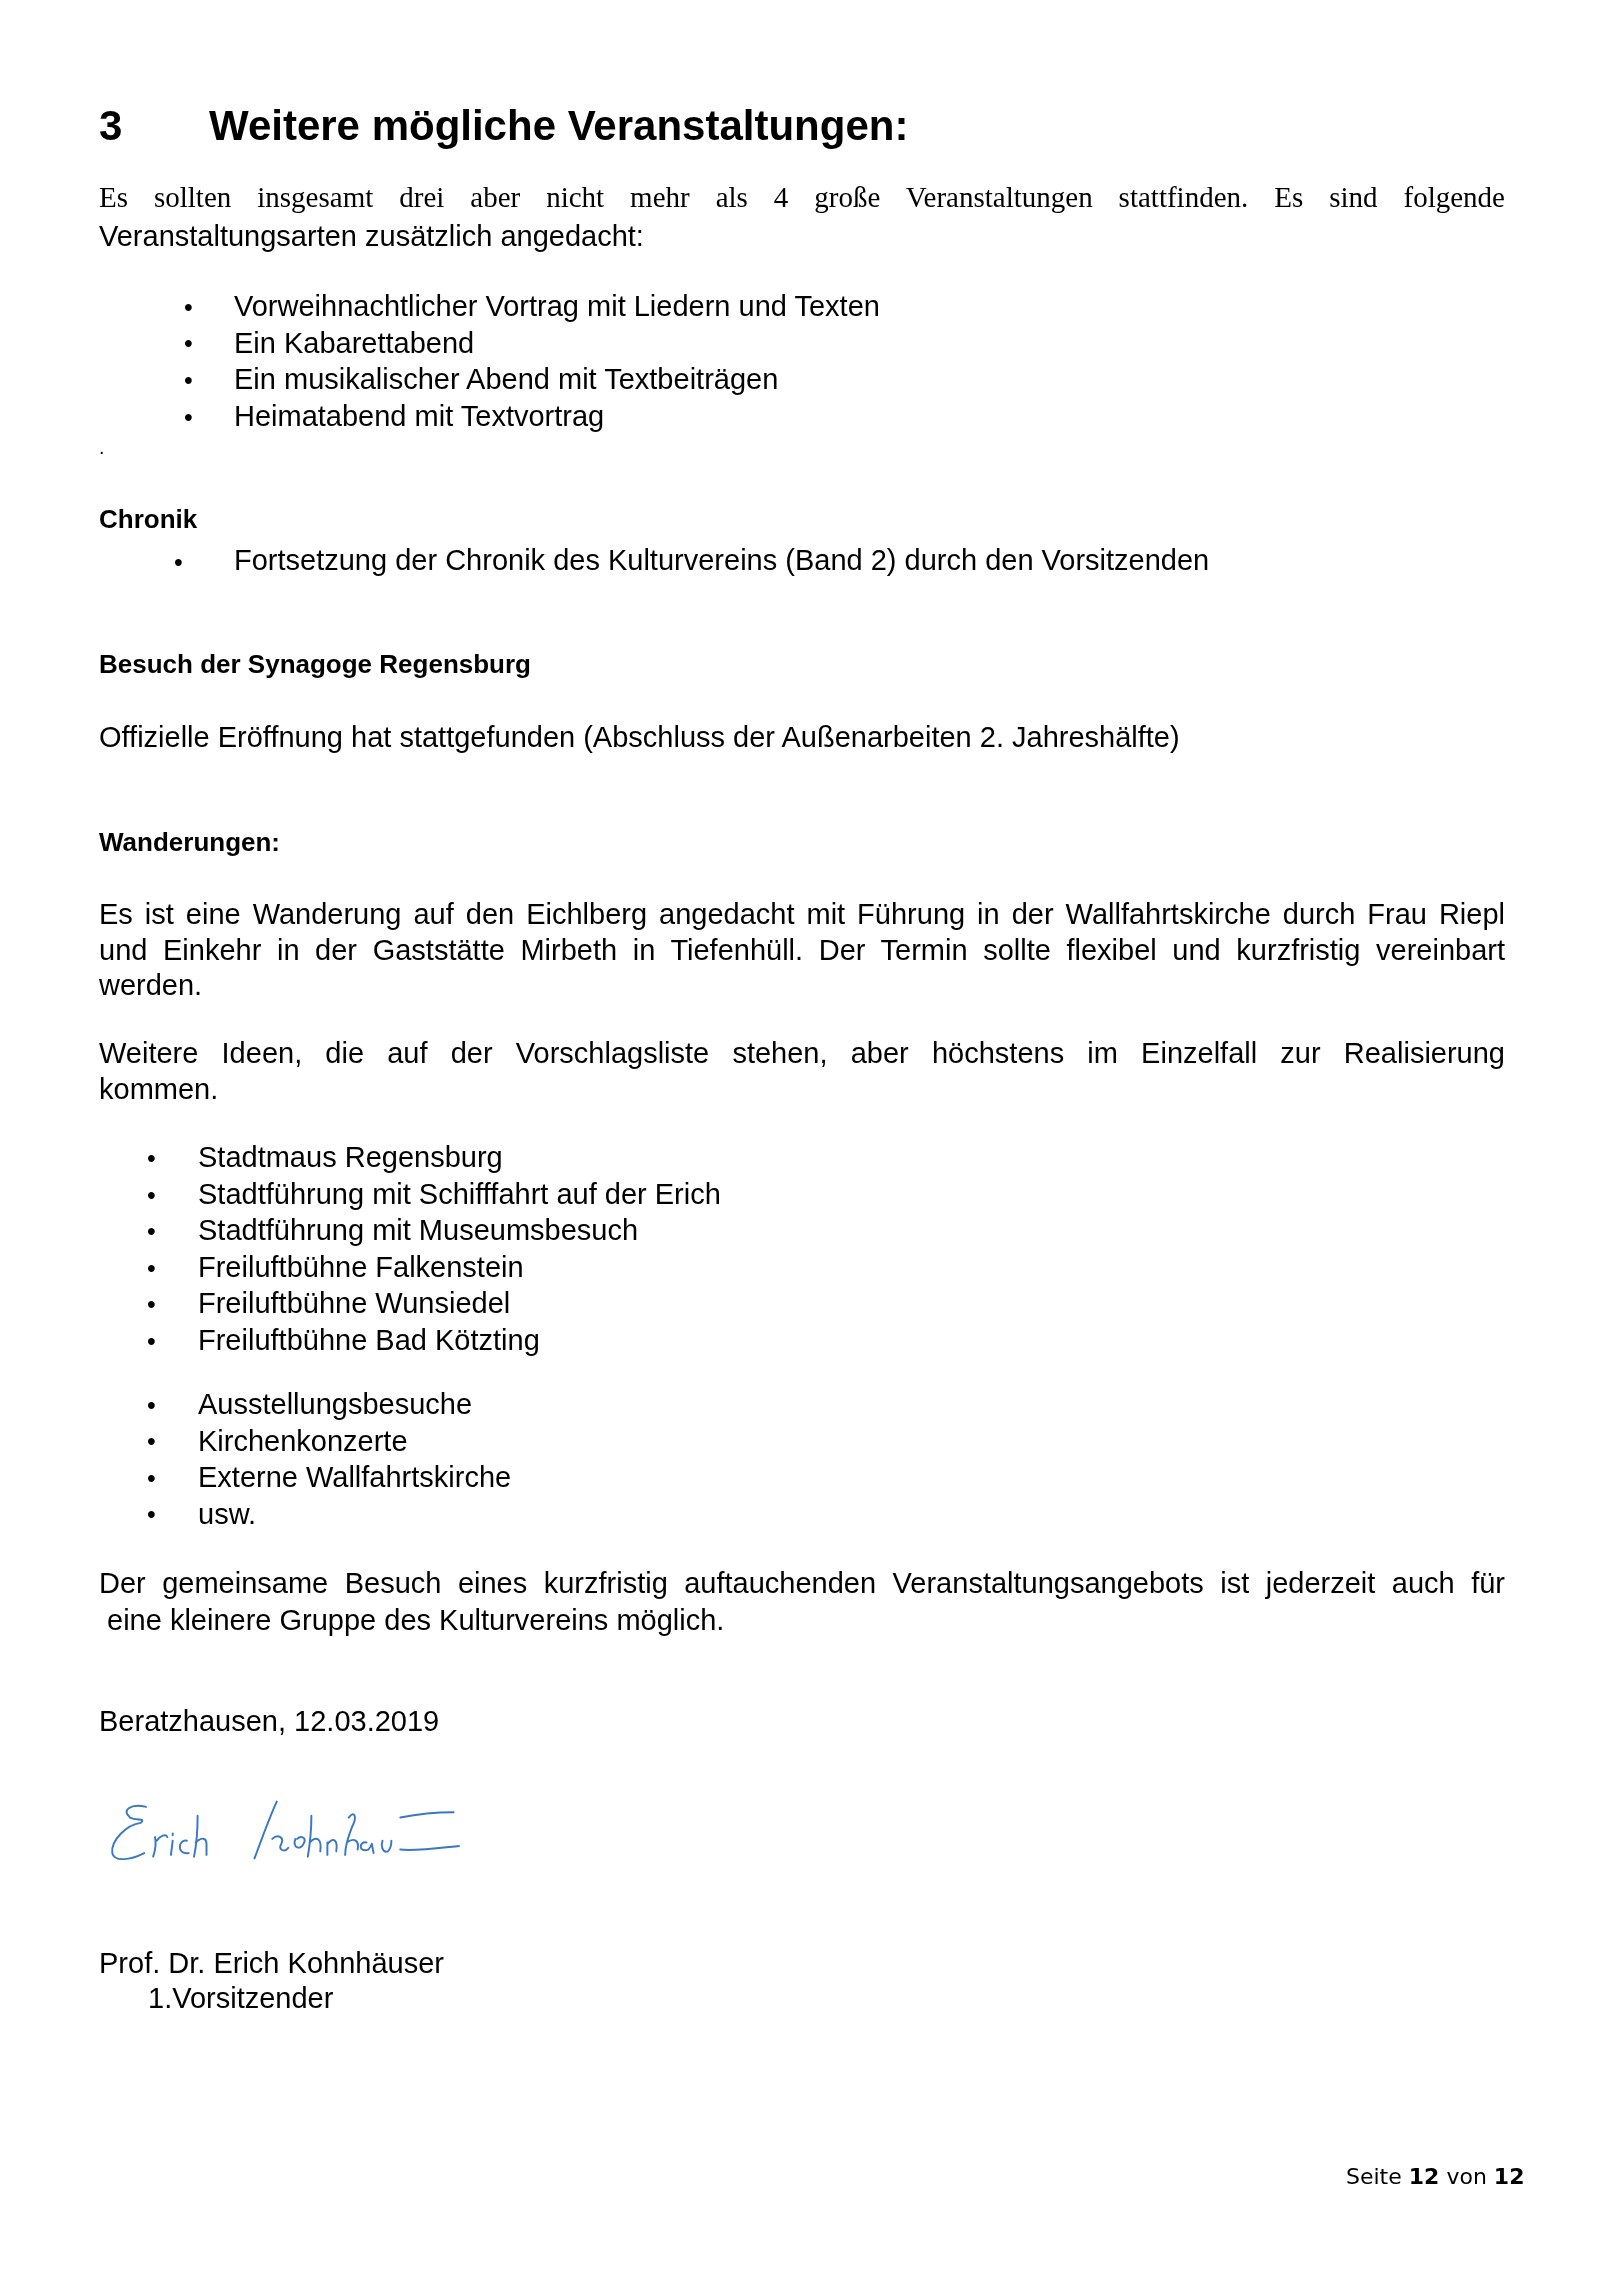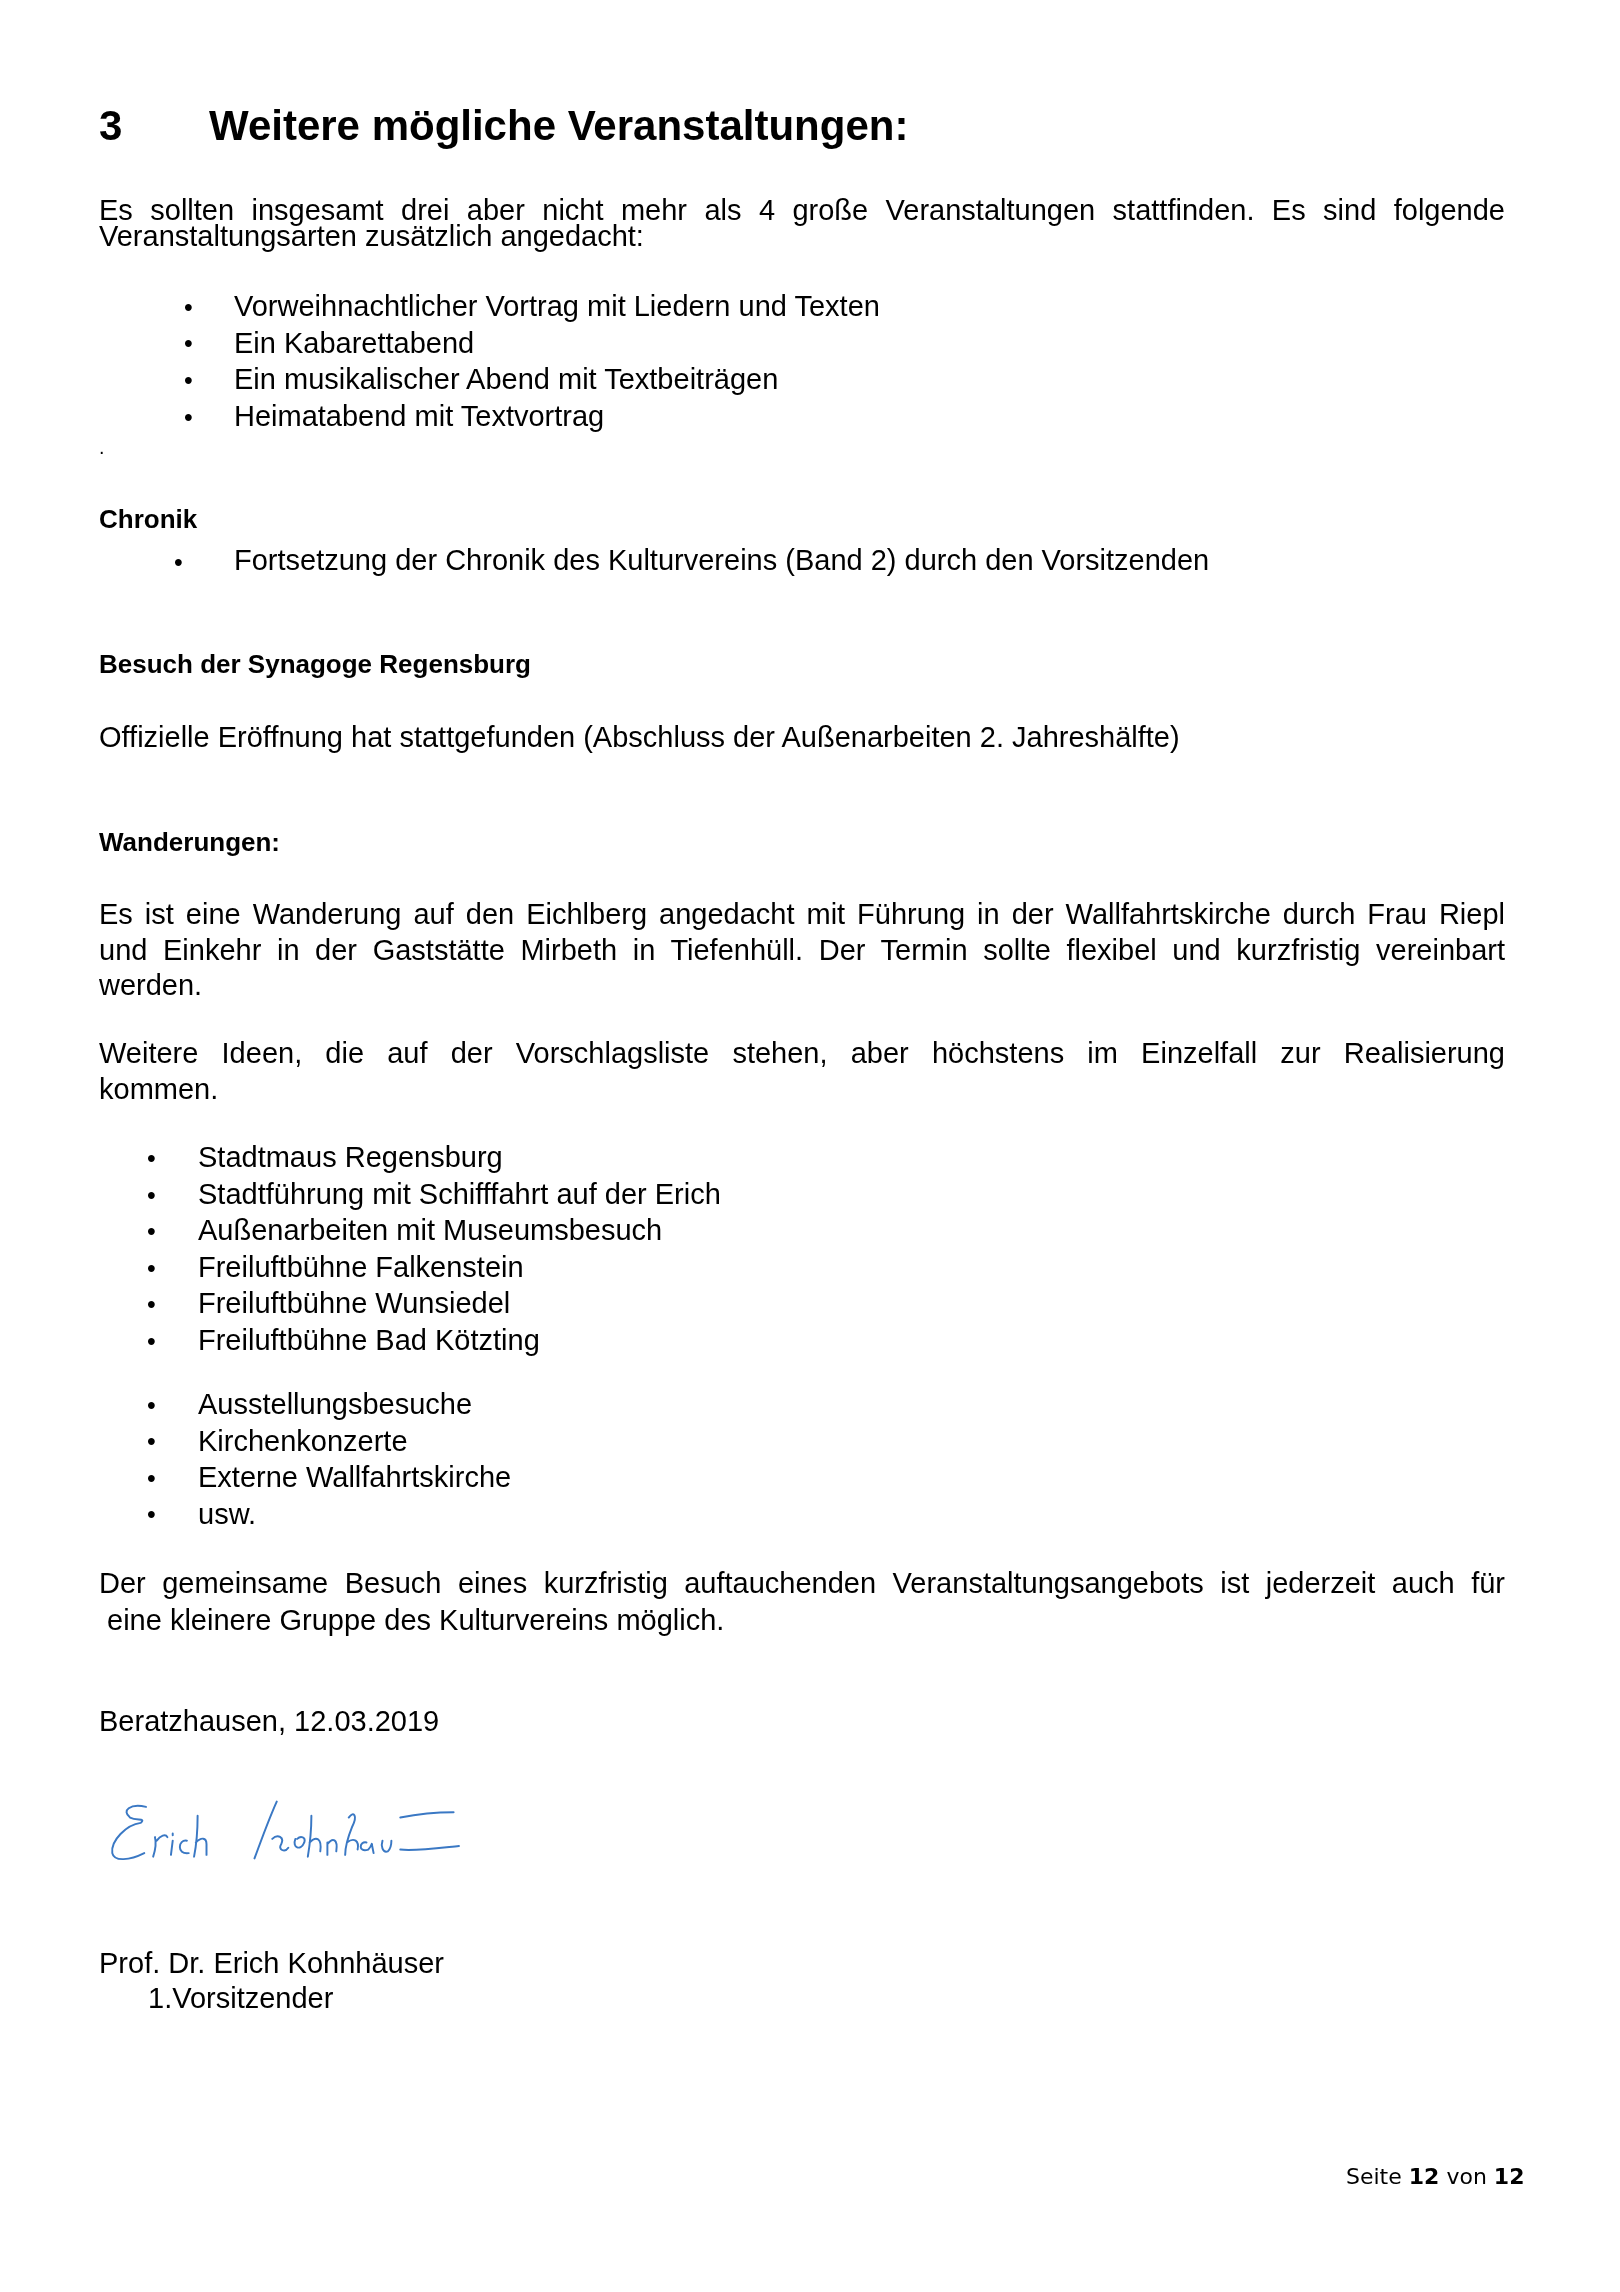--- a/index.html
+++ b/index.html
@@ -14,21 +14,21 @@
   .footer { font-family: "DejaVu Sans", sans-serif; font-size: 22px; line-height: 1; }
   .footer b { font-weight: bold; }
   svg.sig { position: absolute; left: 94px; top: 1798px; }
 </style>
 </head>
 <body>
 
 <div class="abs h1" style="left:99px; top:105px;">3</div>
 <div class="abs h1" style="left:209px; top:105px;">Weitere mögliche Veranstaltungen:</div>
 
-<div class="abs txt just" style="left:99px; top:196px;">Es sollten insgesamt drei aber nicht mehr als 4 große Veranstaltungen stattfinden. Es sind folgende</div>
+<div class="abs txt just" style="left:99px; top:183px;font-family:Liberation Serif, serif;">Es sollten insgesamt drei aber nicht mehr als 4 große Veranstaltungen stattfinden. Es sind folgende</div>
 <div class="abs txt" style="left:99px; top:222px;">Veranstaltungsarten zusätzlich angedacht:</div>
 
 <div>
   <div>
     <span class="abs bullet" style="left:184px; top:295px;">•</span>
     <span class="abs txt" style="left:234px; top:292px;">Vorweihnachtlicher Vortrag mit Liedern und Texten</span>
   </div>
   <div>
     <span class="abs bullet" style="left:184px; top:331px;">•</span>
     <span class="abs txt" style="left:234px; top:329px;">Ein Kabarettabend</span>
@@ -67,21 +67,21 @@
   <div>
     <span class="abs bullet" style="left:147px; top:1146px;">•</span>
     <span class="abs txt" style="left:198px; top:1143px;">Stadtmaus Regensburg</span>
   </div>
   <div>
     <span class="abs bullet" style="left:147px; top:1183px;">•</span>
     <span class="abs txt" style="left:198px; top:1180px;">Stadtführung mit Schifffahrt auf der Erich</span>
   </div>
   <div>
     <span class="abs bullet" style="left:147px; top:1219px;">•</span>
-    <span class="abs txt" style="left:198px; top:1216px;">Außenarbeiten mit Museumsbesuch</span>
+    <span class="abs txt" style="left:198px; top:1216px;">Stadtführung mit Museumsbesuch</span>
   </div>
   <div>
     <span class="abs bullet" style="left:147px; top:1256px;">•</span>
     <span class="abs txt" style="left:198px; top:1253px;">Freiluftbühne Falkenstein</span>
   </div>
   <div>
     <span class="abs bullet" style="left:147px; top:1292px;">•</span>
     <span class="abs txt" style="left:198px; top:1289px;">Freiluftbühne Wunsiedel</span>
   </div>
   <div>

